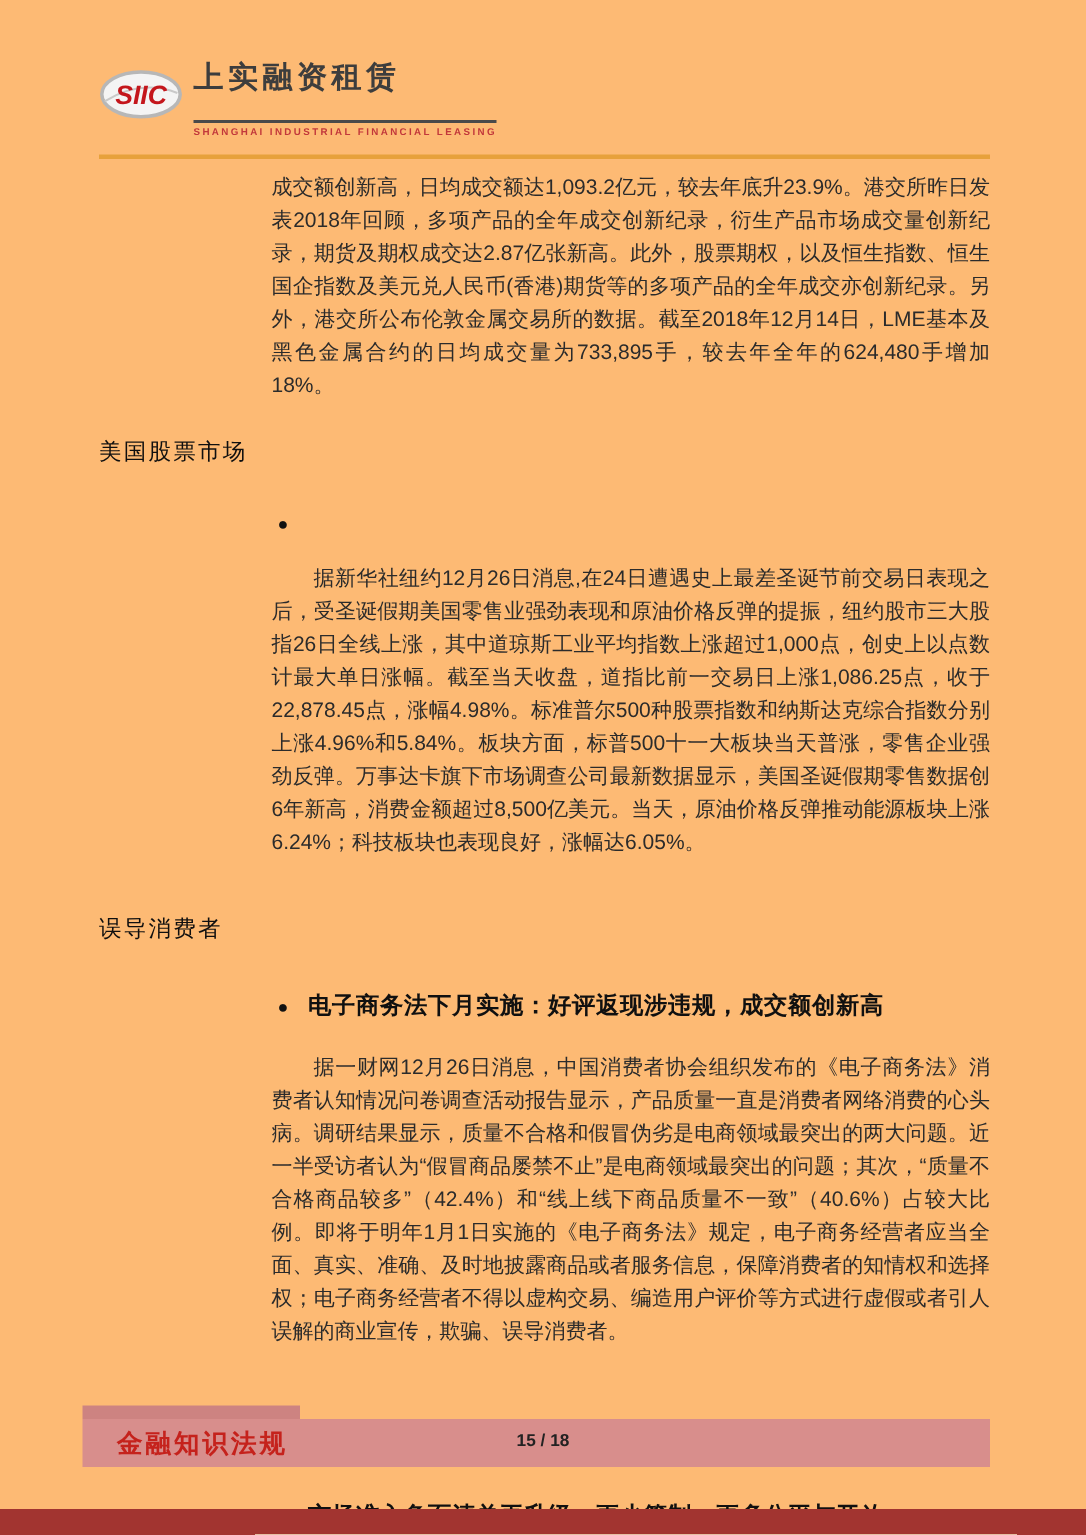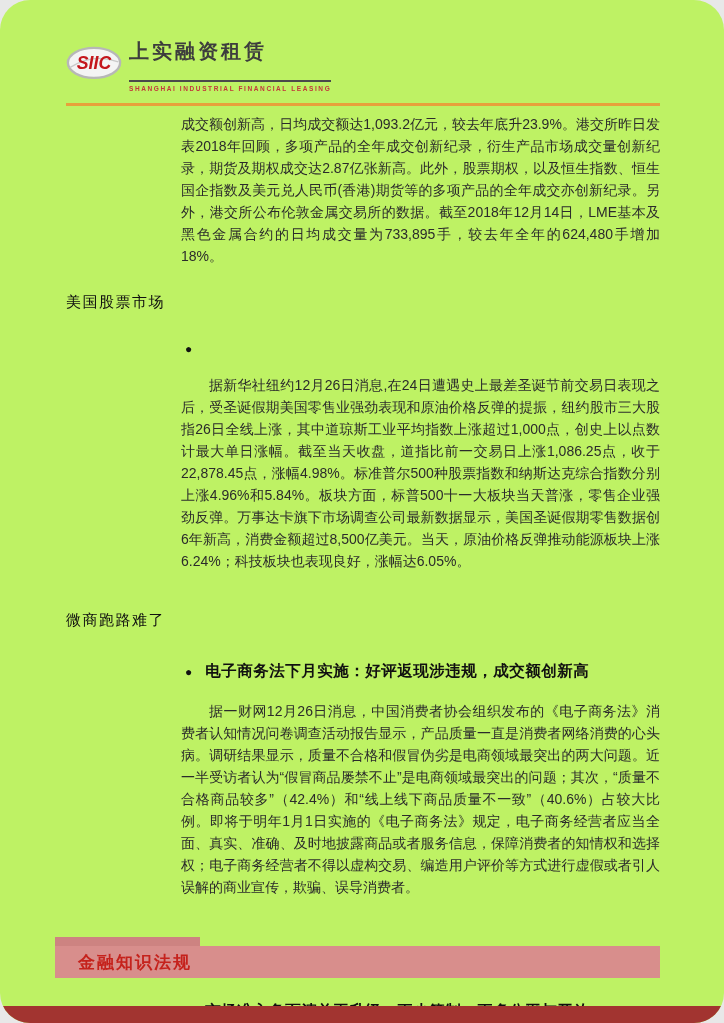--- a/index.html
+++ b/index.html
@@ -3,24 +3,23 @@
 <meta charset="utf-8">
 <style>
   * { margin: 0; padding: 0; box-sizing: border-box; }
   html, body { background: #e8e8e8; }
   body { font-family: "Liberation Sans", "DejaVu Sans", sans-serif; }
   .page {
     position: relative;
     width: 724px;
     height: 1023px;
     margin: 0 auto;
-    background: #bef264;
+    background: #fdba74;
     overflow: hidden;
     color: #2b2b2b;
-    border-radius: 30px;
   }
   
   .header { padding: 38px 64px 0 66px; }
   .logo { display: flex; align-items: flex-start; gap: 7px; }
   .logo-mark { flex: 0 0 auto; margin-top: 2px; }
   .logo-textcol { display: inline-block; }
   .logo-cn {
     font-size: 20px; font-weight: 700; color: #3d3d3d;
     letter-spacing: 3px; border-bottom: 2px solid #4a4a4a;
     padding-bottom: 15px; white-space: nowrap;
@@ -99,21 +98,21 @@
     <p class="para para-intro">成交额创新高，日均成交额达1,093.2亿元，较去年底升23.9%。港交所昨日发表2018年回顾，多项产品的全年成交创新纪录，衍生产品市场成交量创新纪录，期货及期权成交达2.87亿张新高。此外，股票期权，以及恒生指数、恒生国企指数及美元兑人民币(香港)期货等的多项产品的全年成交亦创新纪录。另外，港交所公布伦敦金属交易所的数据。截至2018年12月14日，LME基本及黑色金属合约的日均成交量为733,895手，较去年全年的624,480手增加18%。</p>
 
     <h2 class="section-heading heading-us">美国股票市场</h2>
 
     <div class="bullet-row">
       <span class="bullet-dot">●</span>
     </div>
 
     <p class="para indent para-story">据新华社纽约12月26日消息,在24日遭遇史上最差圣诞节前交易日表现之后，受圣诞假期美国零售业强劲表现和原油价格反弹的提振，纽约股市三大股指26日全线上涨，其中道琼斯工业平均指数上涨超过1,000点，创史上以点数计最大单日涨幅。截至当天收盘，道指比前一交易日上涨1,086.25点，收于22,878.45点，涨幅4.98%。标准普尔500种股票指数和纳斯达克综合指数分别上涨4.96%和5.84%。板块方面，标普500十一大板块当天普涨，零售企业强劲反弹。万事达卡旗下市场调查公司最新数据显示，美国圣诞假期零售数据创6年新高，消费金额超过8,500亿美元。当天，原油价格反弹推动能源板块上涨6.24%；科技板块也表现良好，涨幅达6.05%。</p>
 
-    <h2 class="section-heading heading-if">微商跑路难了</h2>
+    <h2 class="section-heading heading-if">误导消费者</h2>
 
     <div class="bullet-row">
       <span class="bullet-dot">●</span>
       <span class="bullet-text">电子商务法下月实施：好评返现涉违规，成交额创新高</span>
     </div>
 
     <p class="para indent para-story">据一财网12月26日消息，中国消费者协会组织发布的《电子商务法》消费者认知情况问卷调查活动报告显示，产品质量一直是消费者网络消费的心头病。调研结果显示，质量不合格和假冒伪劣是电商领域最突出的两大问题。近一半受访者认为“假冒商品屡禁不止”是电商领域最突出的问题；其次，“质量不合格商品较多”（42.4%）和“线上线下商品质量不一致”（40.6%）占较大比例。即将于明年1月1日实施的《电子商务法》规定，电子商务经营者应当全面、真实、准确、及时地披露商品或者服务信息，保障消费者的知情权和选择权；电子商务经营者不得以虚构交易、编造用户评价等方式进行虚假或者引人误解的商业宣传，欺骗、误导消费者。</p>
 
     <div class="banner-wrap">
       <div class="banner-tab"></div>
@@ -122,15 +121,16 @@
       </div>
     </div>
 
     <div class="bullet-row bullet-row-3">
       <span class="bullet-dot">●</span>
       <span class="bullet-text">市场准入负面清单再升级：更少管制，更多公平与开放</span>
     </div>
 
   </div>
 
+  <div class="page-number">15 / 18</div>
   <div class="footer-bar"></div>
 
 </div>
 
 </body></html>

